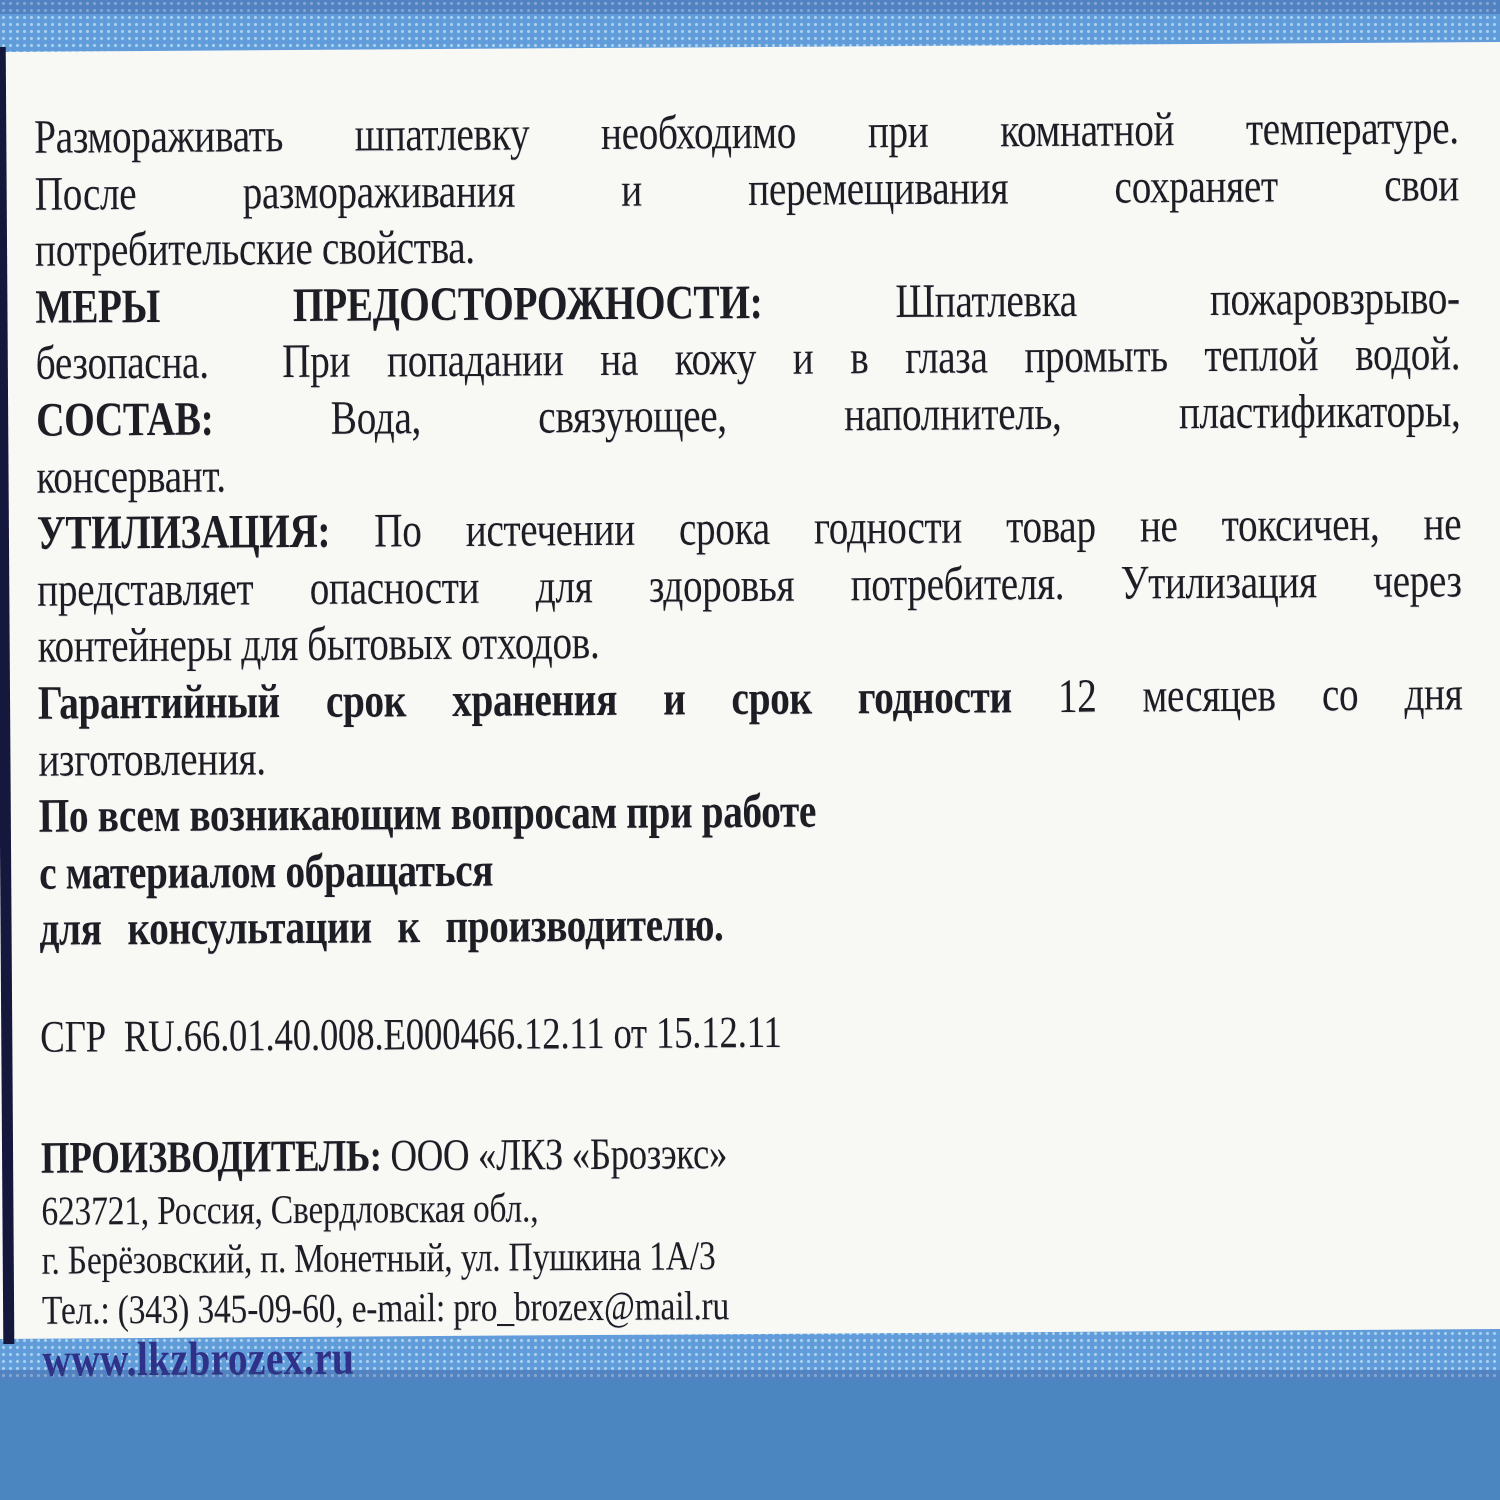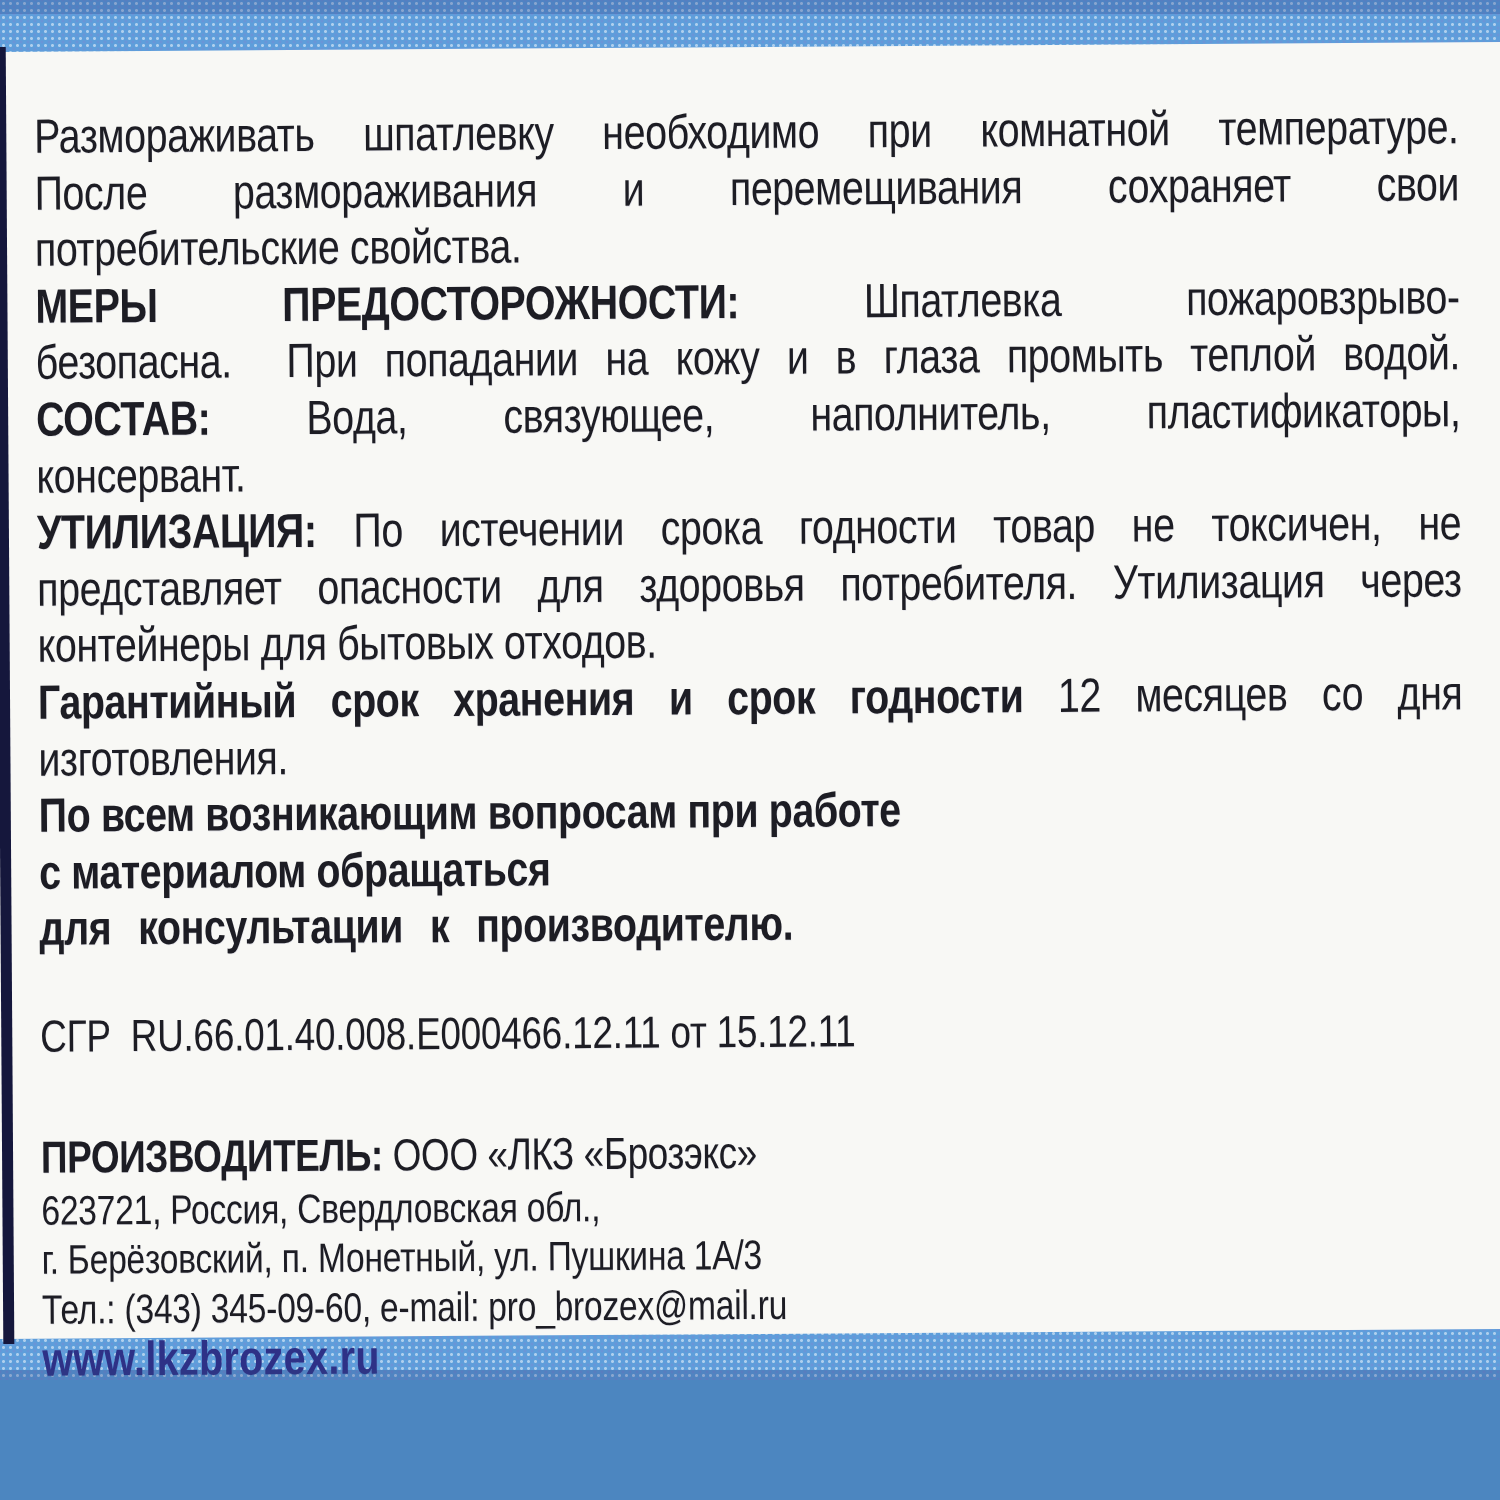--- a/index.html
+++ b/index.html
@@ -4,21 +4,21 @@
 <style>
   html,body{margin:0;padding:0;background:#4c86c0;}
   .page{
     position:relative;width:1500px;height:1380px;overflow:hidden;
     background-color:#5e9edb;
     background-image:
       radial-gradient(circle, rgba(255,255,255,0.50) 1.1px, rgba(255,255,255,0) 1.9px),
       radial-gradient(circle, rgba(150,115,200,0.28) 0.9px, rgba(150,115,200,0) 1.6px);
     background-size:7px 7px,7px 7px;
     background-position:0 0,3.5px 3.5px;
-    font-family:Liberation Sans, sans-serif;
+    font-family:Liberation Serif, serif;
   }
   .shade-top{position:absolute;top:0;left:0;right:0;height:14px;background:rgba(48,70,140,0.30);}
   .shade-bottom{position:absolute;bottom:0;left:0;right:0;height:10px;background:rgba(45,65,130,0.28);}
   .paper{
     position:absolute;top:47px;bottom:46px;left:-8px;right:-8px;
     background:#f8f8f5;
     transform:rotate(-0.38deg);
   }
   .edge{position:absolute;top:-5px;bottom:-5px;left:7px;width:11px;background:#15173c;}
   .content{

